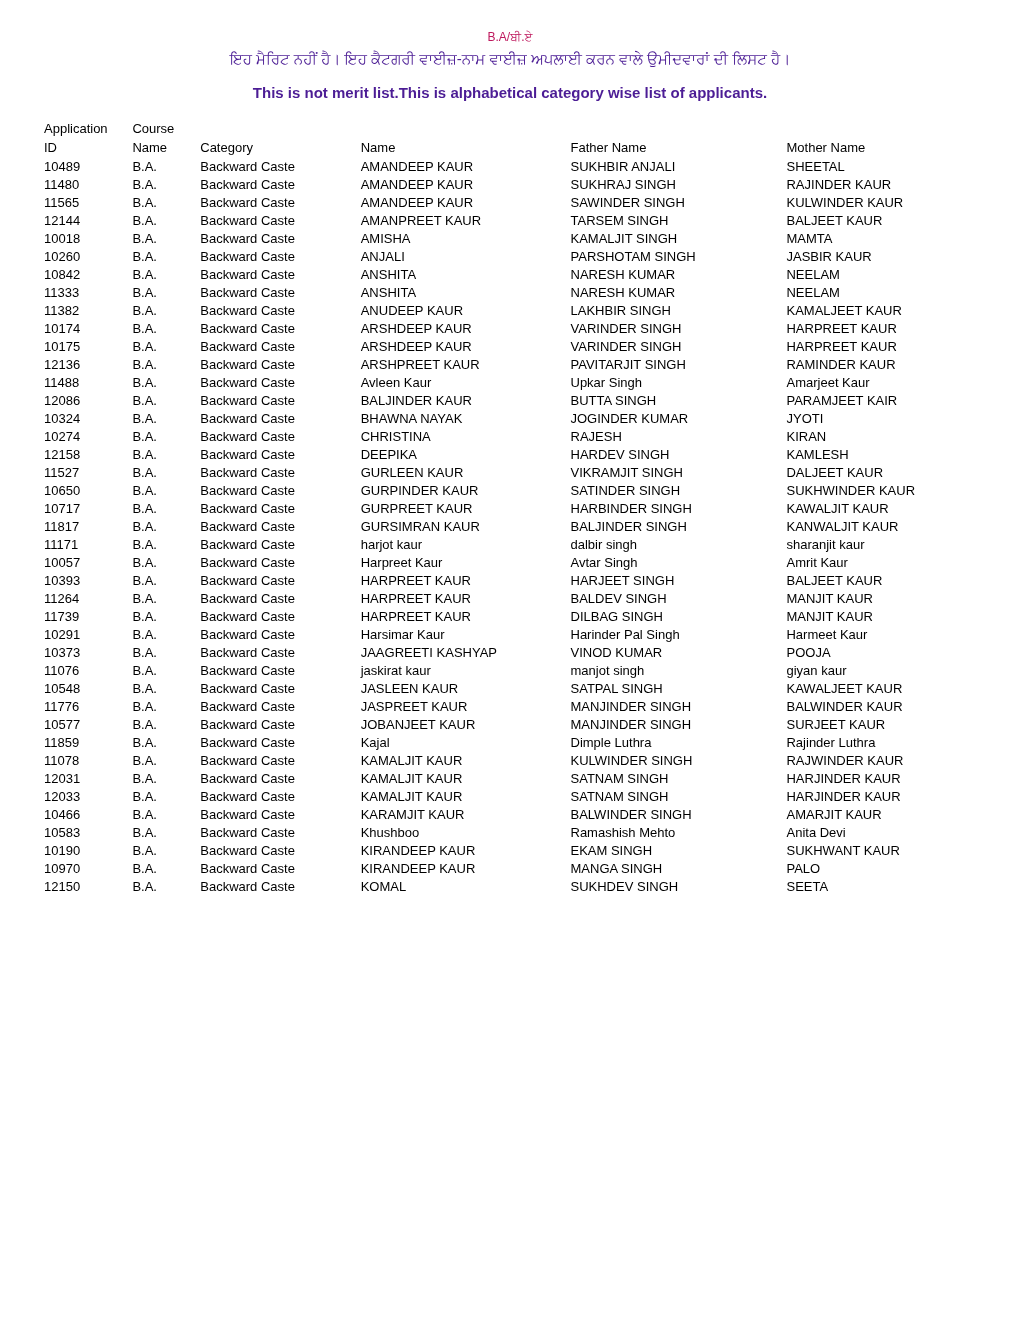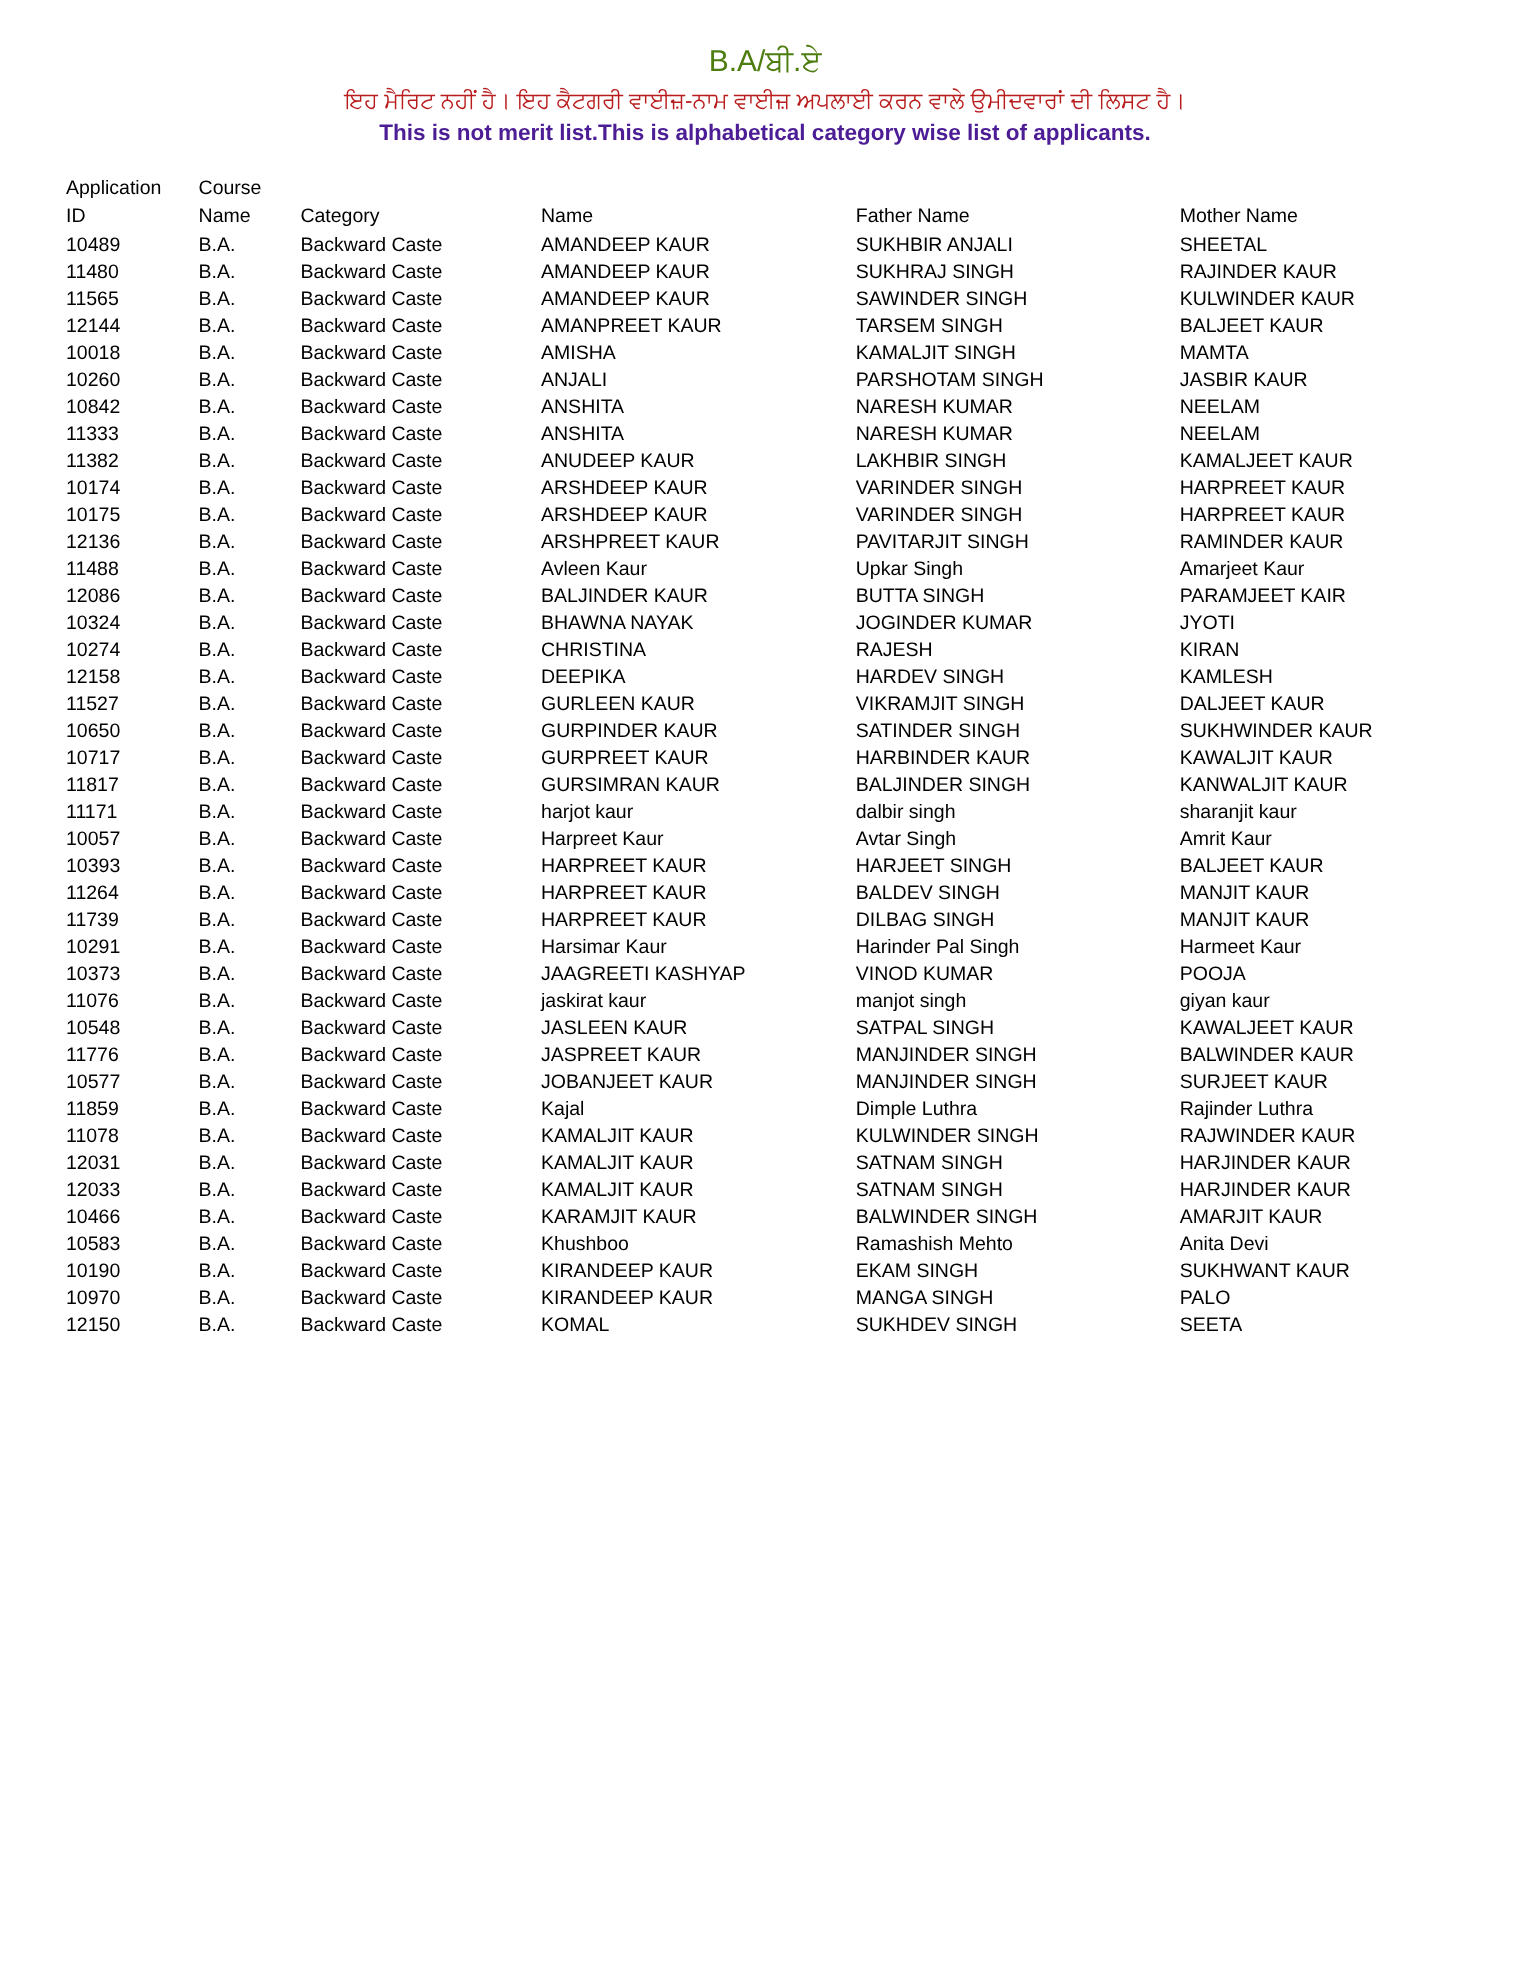--- a/index.html
+++ b/index.html
@@ -8,28 +8,28 @@
       background: #fff;
       color: #000;
       padding: 30px 40px;
       font-size: 13px;
     }
     .page-header {
       text-align: center;
       margin-bottom: 18px;
     }
     .title-ba {
-      font-size: 20px;
-      color: #4d7c0f;
+      font-size: 12px;
+      color: #be185d;
       margin-bottom: 6px;
     }
     .title-punjabi {
       font-size: 15px;
-      color: #b91c1c;
-      margin-bottom: 4px;
+      color: #4c1d95;
+      margin-bottom: 16px;
     }
     .title-english {
       font-size: 15px;
       color: #4c1d95;
       font-weight: bold;
       margin-bottom: 4px;
     }
     .table-section {
       margin-top: 18px;
     }
@@ -234,21 +234,21 @@
           <td>Backward Caste</td>
           <td>GURPINDER KAUR</td>
           <td>SATINDER SINGH</td>
           <td>SUKHWINDER KAUR</td>
         </tr>
         <tr>
           <td>10717</td>
           <td>B.A.</td>
           <td>Backward Caste</td>
           <td>GURPREET KAUR</td>
-          <td>HARBINDER KAUR</td>
+          <td>HARBINDER SINGH</td>
           <td>KAWALJIT KAUR</td>
         </tr>
         <tr>
           <td>11817</td>
           <td>B.A.</td>
           <td>Backward Caste</td>
           <td>GURSIMRAN KAUR</td>
           <td>BALJINDER SINGH</td>
           <td>KANWALJIT KAUR</td>
         </tr>

